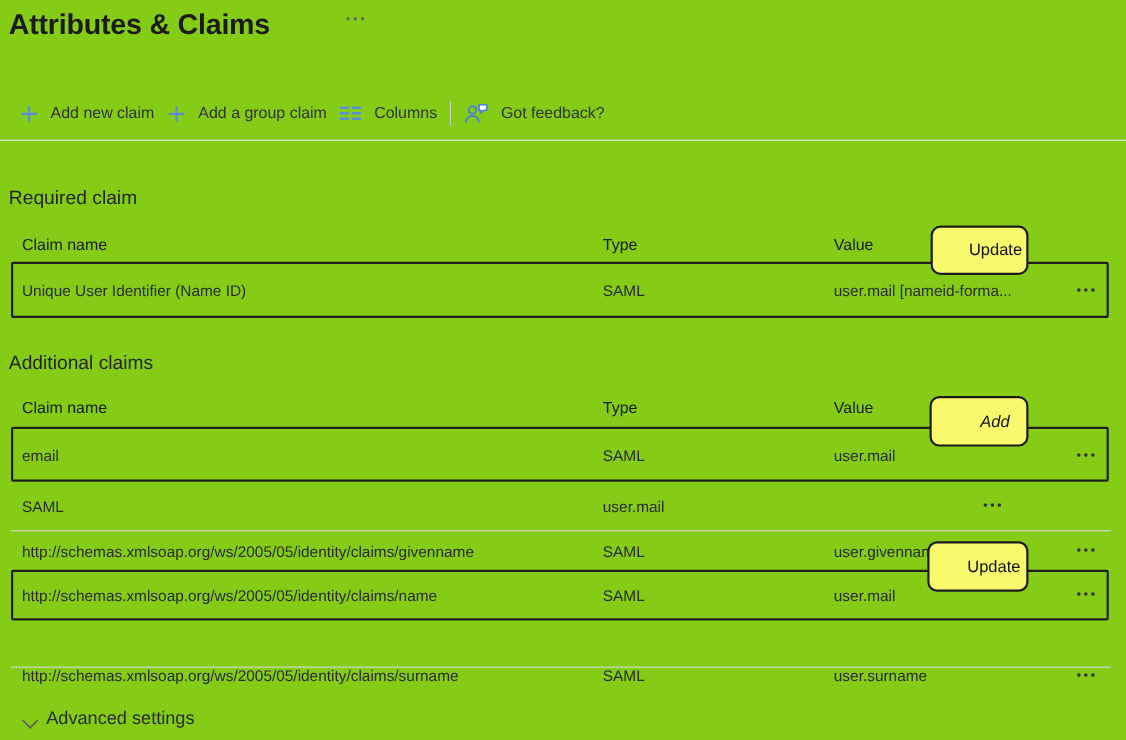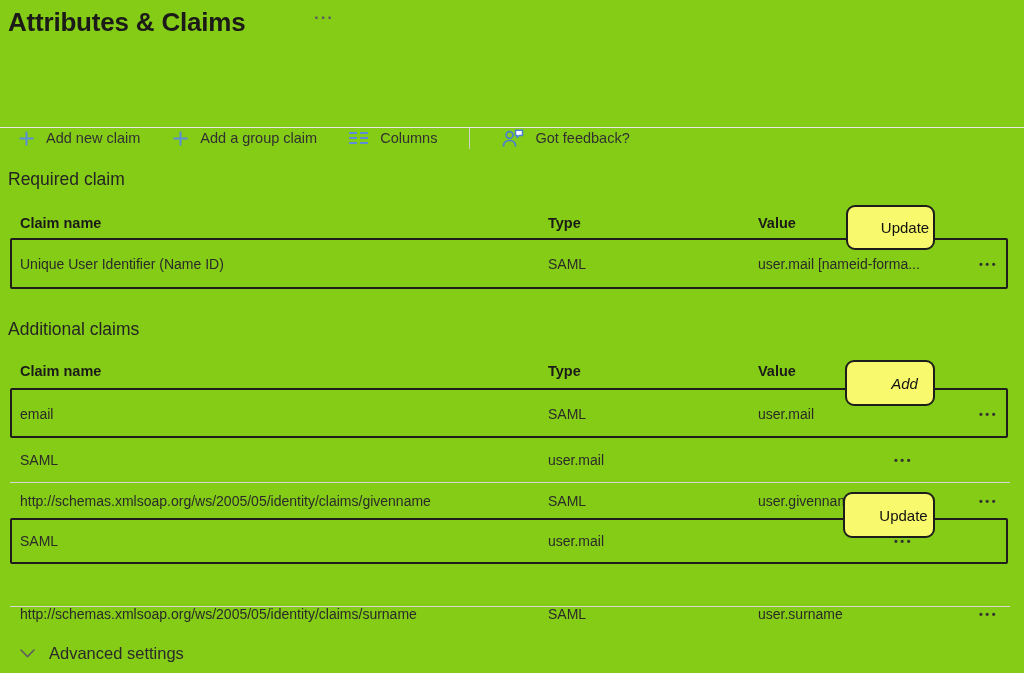--- a/index.html
+++ b/index.html
@@ -35,22 +35,21 @@
     cursor: pointer;
   }
 
   
   .toolbar {
     position: absolute;
     left: 18px; top: 88px;
     height: 30px;
     display: flex;
     align-items: center;
-    gap: 32px;
-    margin-top: 35px;
+    gap: 12px;
   }
   .tb-btn {
     display: flex;
     align-items: center;
     gap: 11px;
     cursor: pointer;
     white-space: nowrap;
   }
   .tb-label { font-size: 14.5px; color: #323130; }
   .tb-divider {
@@ -77,21 +76,21 @@
 
   
   .grid-row {
     position: absolute;
     left: 0; width: 1024px;
     display: grid;
     grid-template-columns: 528px 210px 1fr 85px;
     align-items: center;
     padding: 0 14px 0 20px;
   }
-  .grid-header .cell { font-size: 14.5px; font-weight: 700; color: #1b1a19; }
+  .grid-header .cell { font-size: 14.5px; font-weight: 400; color: #1b1a19; }
   .cell {
     font-size: 14px;
     color: #2b2a29;
     white-space: nowrap;
     overflow: hidden;
   }
   .row-menu {
     text-align: right;
     padding-right: 12px;
     font-size: 11px;
@@ -149,22 +148,22 @@
   }
   .stick-update1 { left: 846px; top: 205px; width: 89px; height: 45px; }
   .stick-add     { left: 845px; top: 360px; width: 90px; height: 46px; font-style: italic; }
   .stick-update2 { left: 843px; top: 492px; width: 92px; height: 46px; }
 
   
   .advanced {
     position: absolute;
     left: 20px; top: 644px;
     display: flex;
-    align-items: center;
-    gap: 14px;
+    align-items: flex-end;
+    gap: 7px;
     cursor: pointer;
   }
   .advanced-label { font-size: 16.5px; color: #2b2a29; }
 
   .icon { display: inline-flex; align-items: center; justify-content: center; }
 </style>
 </head>
 <body>
 
 <div class="canvas">
@@ -253,20 +252,21 @@
   </div>
 
   <div class="grid-row data-row row-givenname">
     <div class="cell">http://schemas.xmlsoap.org/ws/2005/05/identity/claims/givenname</div>
     <div class="cell">SAML</div>
     <div class="cell">user.givenname</div>
     <div class="cell row-menu">•••</div>
   </div>
 
   <div class="grid-row data-row row-name">
+    <div class="cell">http://schemas.xmlsoap.org/ws/2005/05/identity/claims/name</div>
     <div class="cell">SAML</div>
     <div class="cell">user.mail</div>
     <div class="cell row-menu">•••</div>
   </div>
 
   <div class="grid-row data-row row-surname">
     <div class="cell">http://schemas.xmlsoap.org/ws/2005/05/identity/claims/surname</div>
     <div class="cell">SAML</div>
     <div class="cell">user.surname</div>
     <div class="cell row-menu">•••</div>

